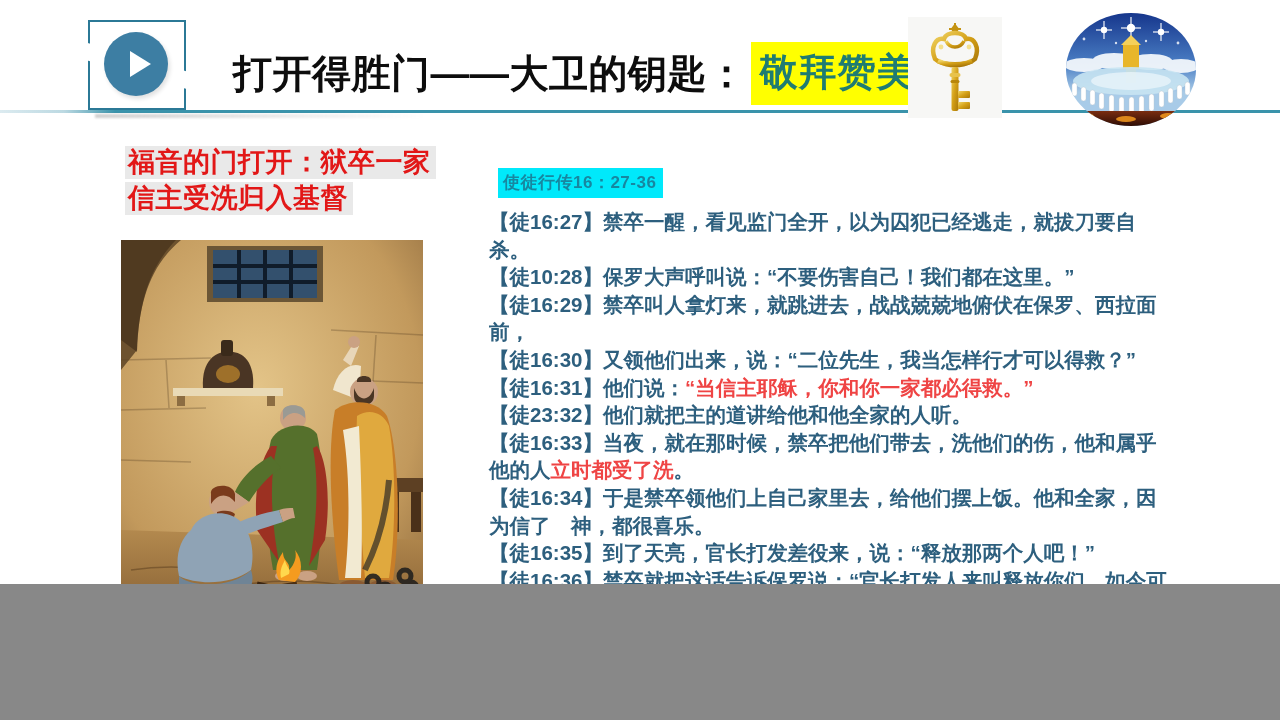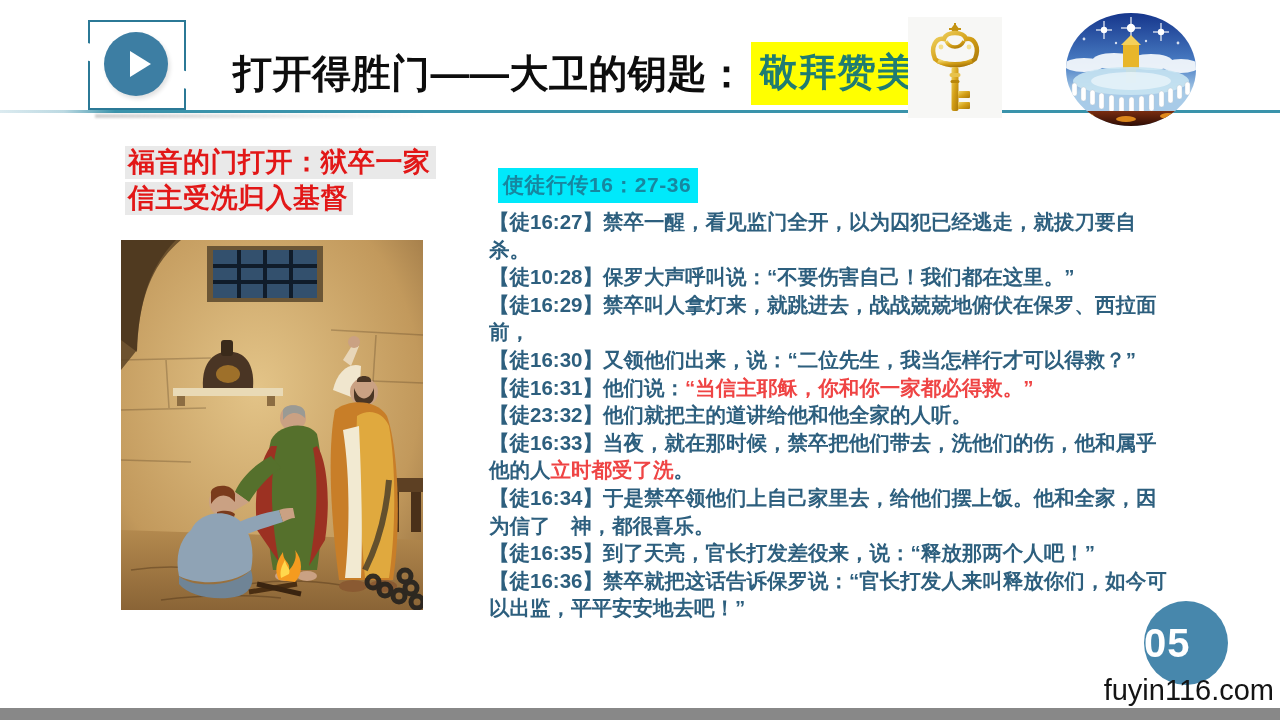--- a/index.html
+++ b/index.html
@@ -1,17 +1,17 @@
 <!DOCTYPE html>
 <html><head>
 <meta charset="utf-8">
 <style>
   html,body{margin:0;padding:0;background:#888;}
   .slide{
-    position:relative;width:1280px;height:708px;background:#ffffff;overflow:hidden;
+    position:relative;width:1280px;height:584px;background:#ffffff;overflow:hidden;
     font-family:"Liberation Sans","DejaVu Sans",sans-serif;
   }
   
   .header-line{
     position:absolute;left:0;top:110px;width:1280px;height:3px;
     background:linear-gradient(to right,#dcebf0 0%,#bcd9e2 5%,#3a93ab 9%,#3a93ab 100%);
   }
   .header-line-shadow{
     position:absolute;left:95px;top:114px;width:330px;height:4px;
     background:linear-gradient(to right,rgba(120,120,120,.35),rgba(120,120,120,0));
@@ -47,21 +47,21 @@
   
   .left-heading{position:absolute;left:125px;top:146px;line-height:33px;}
   .left-heading span{
     background:#e9e9e9;color:#e21717;font-size:27px;font-weight:700;
     padding:1px 5px 2px 3px;letter-spacing:0.5px;
   }
   .prison-img{position:absolute;left:121px;top:240px;width:302px;height:370px;}
   
   .scripture-header{
     position:absolute;left:498px;top:168px;
-    background:#00e9fb;color:#1787a0;font-size:21px;font-weight:800;
+    background:#00e9fb;color:#1787a0;font-size:17px;font-weight:800;
     padding:3px 7px 4px 5px;letter-spacing:0.5px;
   }
   .verses{
     position:absolute;left:489px;top:208px;width:678px;
     font-size:20.5px;font-weight:700;color:#2d5f7e;line-height:27.6px;
     word-break:break-all;
   }
   .verses p{margin:0;padding:0;}
   .seg-red{color:#ef4444;}
   

